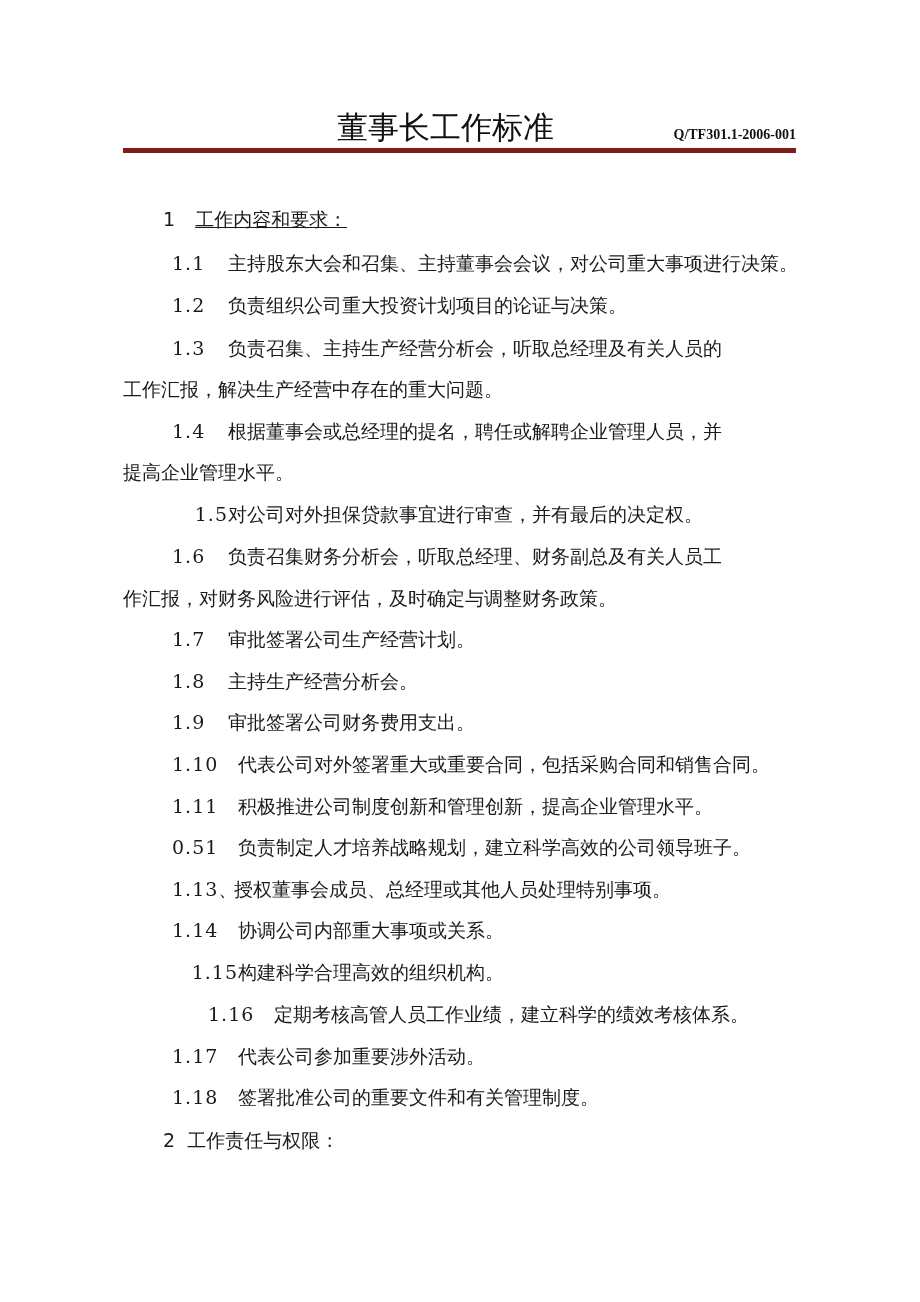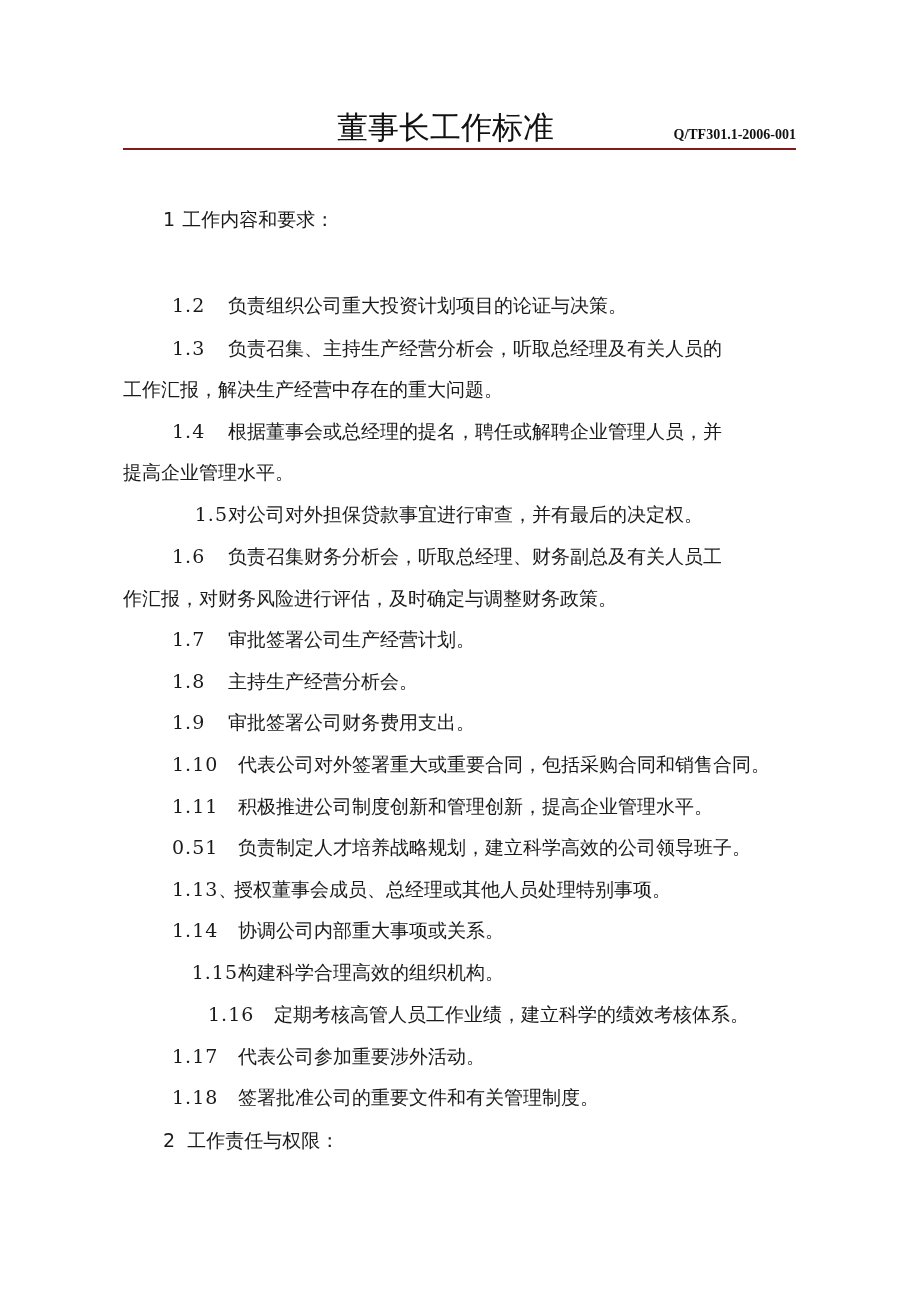--- a/index.html
+++ b/index.html
@@ -21,21 +21,21 @@
       width: 920px;
       height: 1302px;
       background: #ffffff;
     }
     .header {
       position: absolute;
       left: 123px;
       top: 108px;
       width: 673px;
       height: 40px;
-      border-bottom: 2px solid #7f1d1d;
+      border-bottom: 5px solid #7f1d1d;
     }
     .header-title {
       position: absolute;
       left: 214px;
       top: 0px;
       font-family: "DejaVu Sans", "Liberation Sans", sans-serif;
       font-size: 31px;
       line-height: 38px;
       letter-spacing: 0px;
       color: #111111;
@@ -77,23 +77,26 @@
 
 <div class="page">
 
   <div class="header">
     <div class="header-title">董事长工作标准</div>
     <div class="header-code">Q/TF301.1-2006-001</div>
   </div>
 
   <div class="line section-heading" style="left:163px; top:207px;">
     <span>1</span>
-    <span style="margin-left:1px;">工作内容和要求：</span>
+    <span style="margin-left:14px;text-decoration:underline;">工作内容和要求：</span>
   </div>
 
+  <div class="line" style="left:172px; top:251px;">
+    <span class="num" style="width:56px;">1.1</span><span class="txt">主持股东大会和召集、主持董事会会议，对公司重大事项进行决策。</span>
+  </div>
 
   <div class="line" style="left:172px; top:293px;">
     <span class="num" style="width:56px;">1.2</span><span class="txt">负责组织公司重大投资计划项目的论证与决策。</span>
   </div>
 
   <div class="line" style="left:172px; top:336px;">
     <span class="num" style="width:56px;">1.3</span><span class="txt">负责召集、主持生产经营分析会，听取总经理及有关人员的</span>
   </div>
   <div class="line" style="left:123px; top:377px;">
     <span class="txt">工作汇报，解决生产经营中存在的重大问题。</span>

